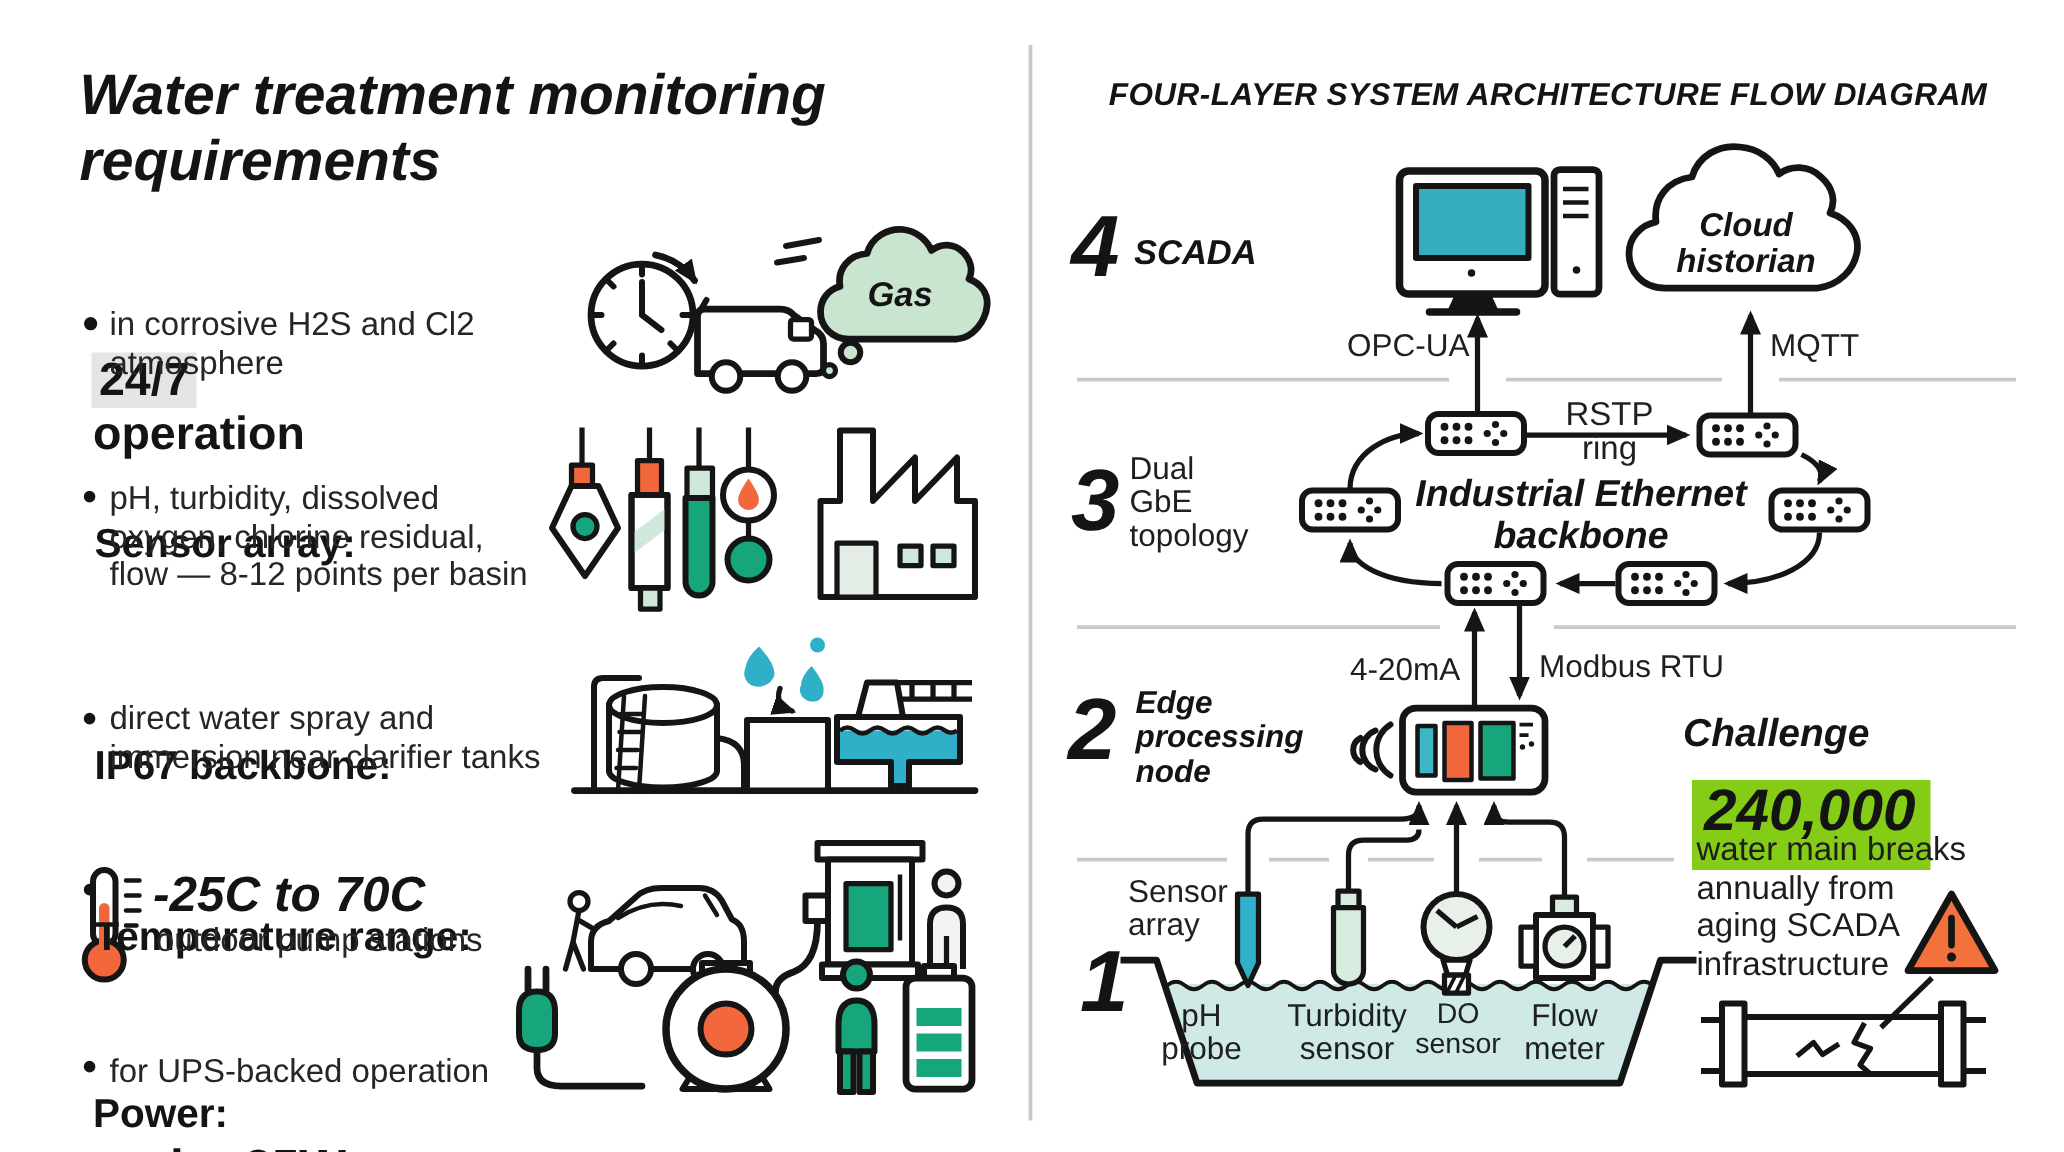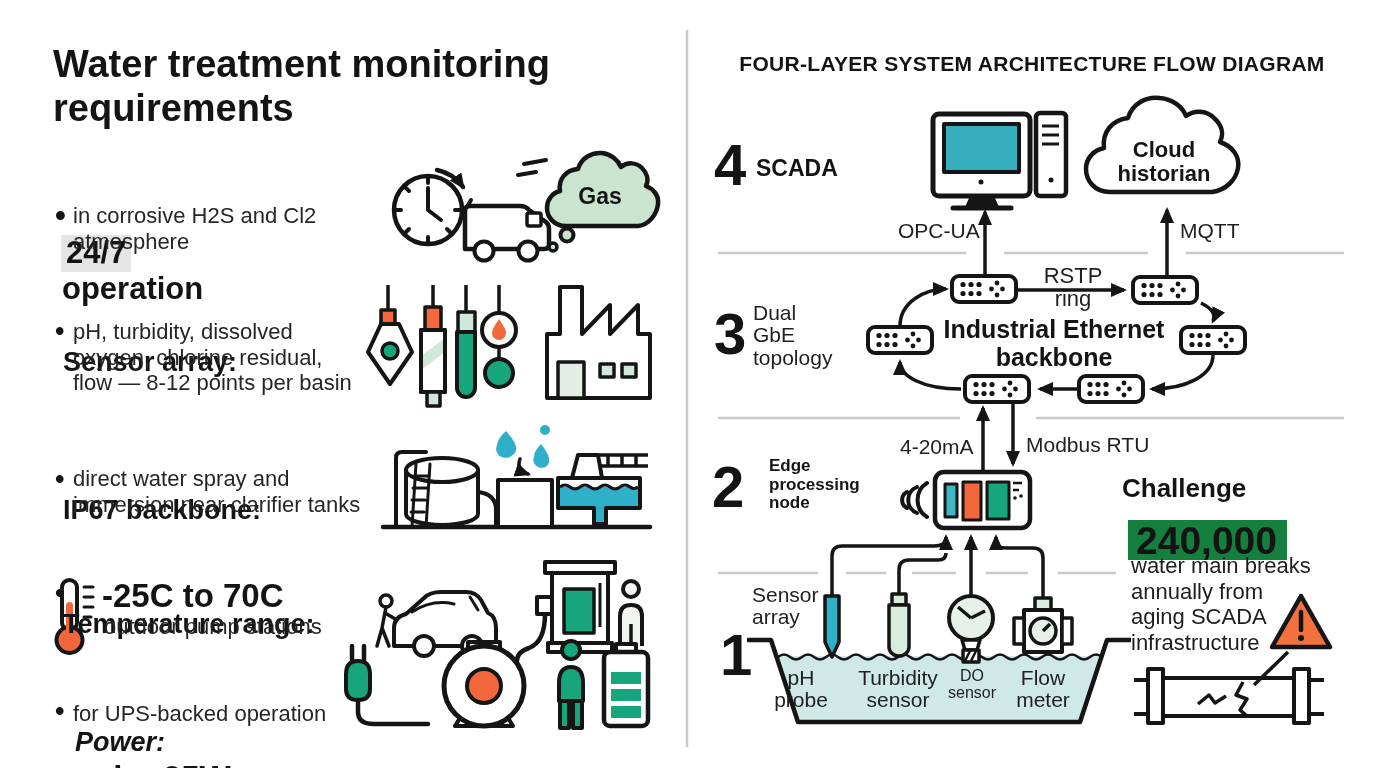--- a/index.html
+++ b/index.html
@@ -1,23 +1,23 @@
 <!DOCTYPE html>
 <html><head>
 <meta charset="utf-8">
 <style>
   html,body{margin:0;padding:0;background:#fff;}
   #page{position:relative;width:1376px;height:768px;overflow:hidden;background:#fff;
         font-family:"Liberation Sans",sans-serif;}
   svg{position:absolute;left:0;top:0;}
   .t{position:absolute;white-space:pre-line;color:#1f1f1f;line-height:1.17;}
-  .b{font-weight:700;color:#141414;}
+  .b{font-weight:700;color:#141414;font-style:italic;}
   .ctr{text-align:center;}
   .hl{background:#e5e5e5;padding:0 5px 2px 5px;}
-  .statblk{display:inline-block;background:#15803d;padding:1px 10px 0 8px;text-align:right;}
+  .statblk{display:inline-block;background:#84cc16;padding:1px 10px 20px 8px;text-align:right;}
 </style>
 </head>
 <body>
 
 <div id="page">
 
 <svg width="1376" height="768" viewBox="0 0 1376 768">
   <defs>
     <marker id="ah" markerUnits="userSpaceOnUse" markerWidth="18" markerHeight="16" refX="13" refY="7" orient="auto">
       <path d="M0,0 L16,7 L0,14 Z" fill="#151515"></path>
@@ -302,21 +302,21 @@
 
 <div class="t" style="left:55px;top:546px;font-size:27px;font-weight:700;color:#141414;">
   <span>•</span>
   <span style="margin-left:8px;">Temperature range:</span>
 </div>
 <div class="t b" style="left:102px;top:577px;font-size:33px;">-25C to 70C</div>
 <div class="t" style="left:104px;top:614px;font-size:22px;color:#262626;">outdoor pump stations</div>
 
 <div class="t" style="left:55px;top:664px;font-size:27px;font-weight:700;color:#141414;">
   <span>•</span>
-  <span style="margin-left:20px;font-style:italic;">Power:</span>
+  <span style="margin-left:7px;">Power:</span>
   <span style="margin-left:7px;font-size:33px;">under 25W</span>
 </div>
 <div class="t" style="left:73px;top:701px;font-size:22px;color:#262626;">for UPS-backed operation</div>
 
 <div class="t b ctr" style="left:569px;top:183px;width:62px;font-size:23px;">Gas</div>
 
 <div class="t b ctr" style="left:700px;top:52px;width:664px;font-size:21px;letter-spacing:0.3px;color:#141414;">FOUR-LAYER SYSTEM ARCHITECTURE FLOW DIAGRAM</div>
 
 <div class="t b" style="left:714px;top:137px;font-size:58px;line-height:0.95;">4</div>
 <div class="t b" style="left:756px;top:155px;font-size:23px;">SCADA</div>
@@ -331,33 +331,33 @@
 topology</div>
 <div class="t ctr" style="left:1033px;top:264px;width:80px;font-size:22px;line-height:1.05;">RSTP
 ring</div>
 <div class="t b ctr" style="left:934px;top:316px;width:240px;font-size:25px;line-height:1.1;">Industrial Ethernet
 backbone</div>
 
 <div class="t" style="left:900px;top:435px;font-size:21px;">4-20mA</div>
 <div class="t" style="left:1026px;top:433px;font-size:21px;">Modbus RTU</div>
 
 <div class="t b" style="left:712px;top:459px;font-size:58px;line-height:0.95;">2</div>
-<div class="t b" style="left:757px;top:457px;font-size:17px;line-height:1.1;margin-left:12px;">Edge
+<div class="t b" style="left:757px;top:457px;font-size:21px;line-height:1.1;">Edge
 processing
 node</div>
 
 <div class="t b" style="left:720px;top:627px;font-size:58px;line-height:0.95;">1</div>
 <div class="t" style="left:752px;top:584px;font-size:21px;line-height:1.07;">Sensor
 array</div>
 
 <div class="t ctr" style="left:756px;top:667px;width:90px;font-size:21px;line-height:1.07;">pH
 probe</div>
 <div class="t ctr" style="left:853px;top:667px;width:90px;font-size:21px;line-height:1.07;">Turbidity
 sensor</div>
-<div class="t ctr" style="left:927px;top:667px;width:90px;font-size:16px;line-height:1.07;">DO
+<div class="t ctr" style="left:927px;top:667px;width:90px;font-size:19px;line-height:1.07;">DO
 sensor</div>
 <div class="t ctr" style="left:998px;top:667px;width:90px;font-size:21px;line-height:1.07;">Flow
 meter</div>
 
 <div class="t b" style="left:1122px;top:473px;font-size:26px;">Challenge</div>
 <div class="t" style="left:1128px;top:501px;">
   <span class="statblk b" style="font-size:39px;line-height:1.0;color:#141414;">240,000</span>
 </div>
 <div class="t" style="left:1131px;top:553px;font-size:22px;line-height:1.17;color:#1d1d1d;">water main breaks
 annually from

